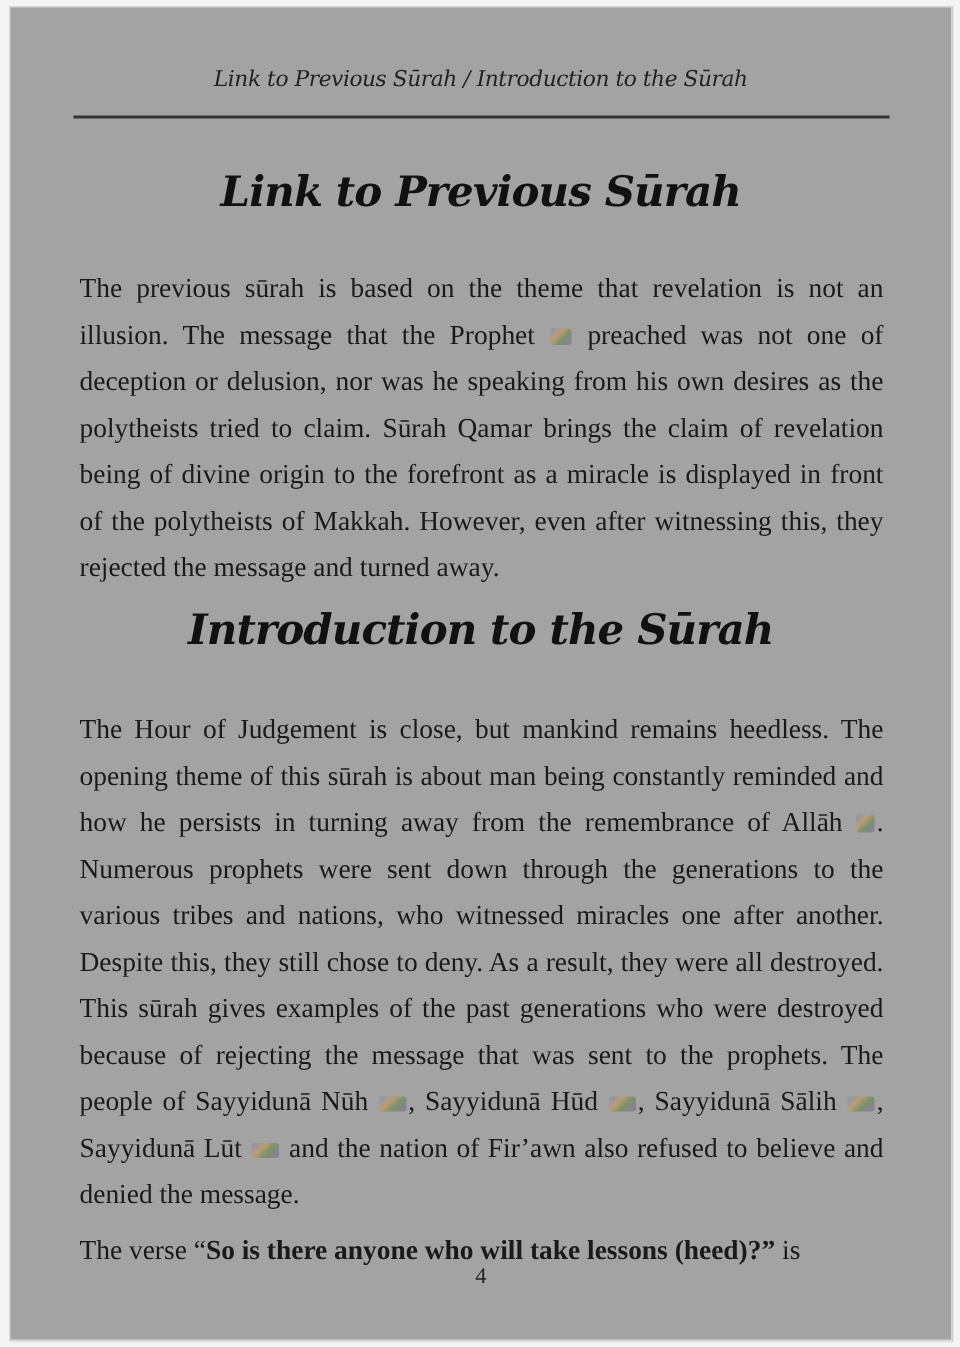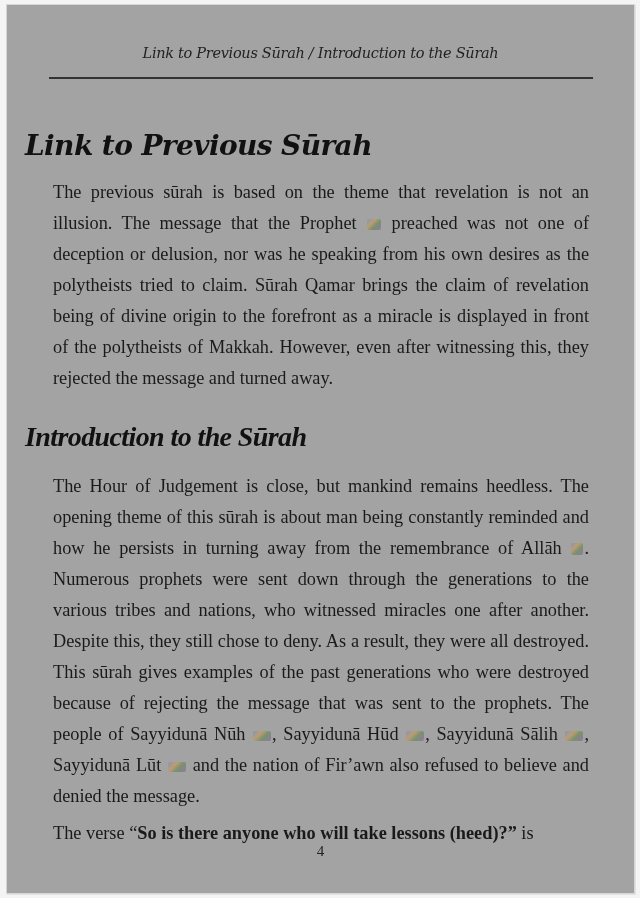--- a/index.html
+++ b/index.html
@@ -37,31 +37,31 @@
       left: 42px;
       width: 544px;
       top: 72px;
       height: 2px;
       background: #333;
     }
     h1 {
       position: absolute;
       left: 0;
       right: 0;
-      margin: 18px;
-      text-align: left;
+      margin: 0;
+      text-align: center;
       font-family: "DejaVu Serif", serif;
       font-style: italic;
       font-weight: bold;
       font-size: 28px;
       color: #111;
       letter-spacing: -0.6px;
     }
     .h1-a { top: 106px; }
-    .h1-b { top: 398px; font-family: Liberation Serif, serif; }
+    .h1-b { top: 398px; }
     .para {
       position: absolute;
       left: 46px;
       width: 536px;
       margin: 0;
       font-family: "Liberation Serif", serif;
       font-size: 18.3px;
       line-height: 31px;
       color: #1a1a1a;
       text-align: justify;

